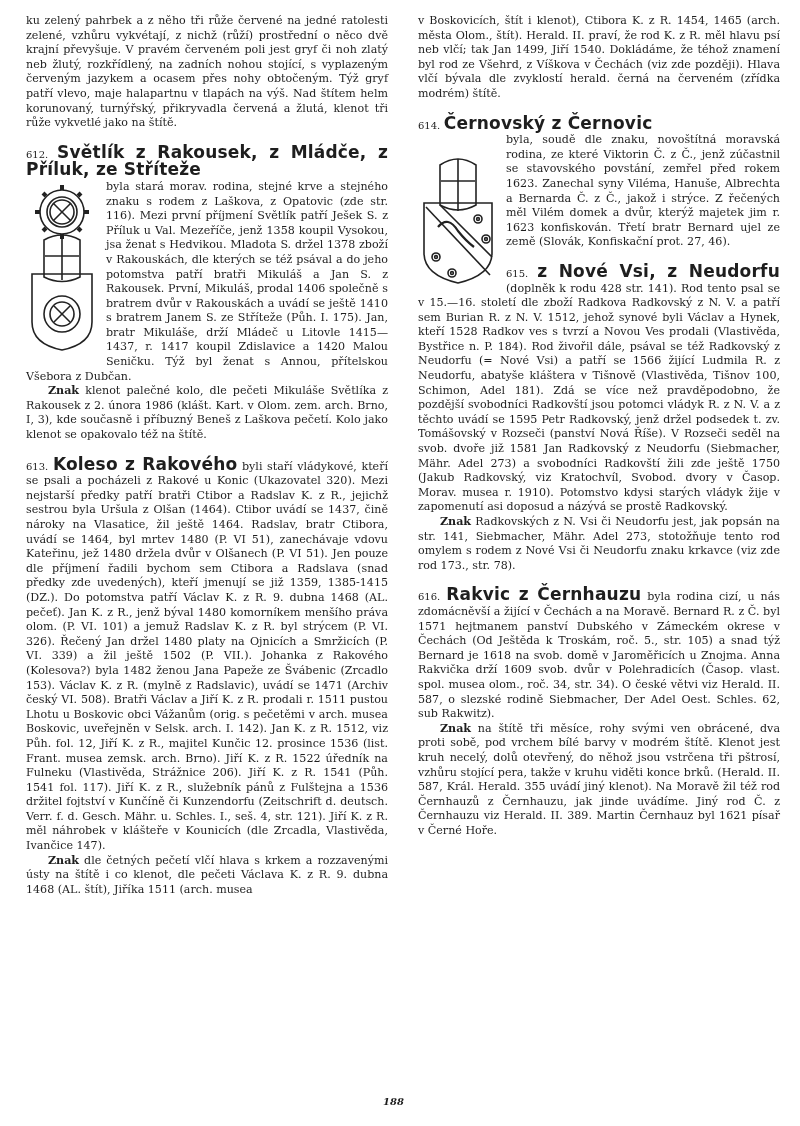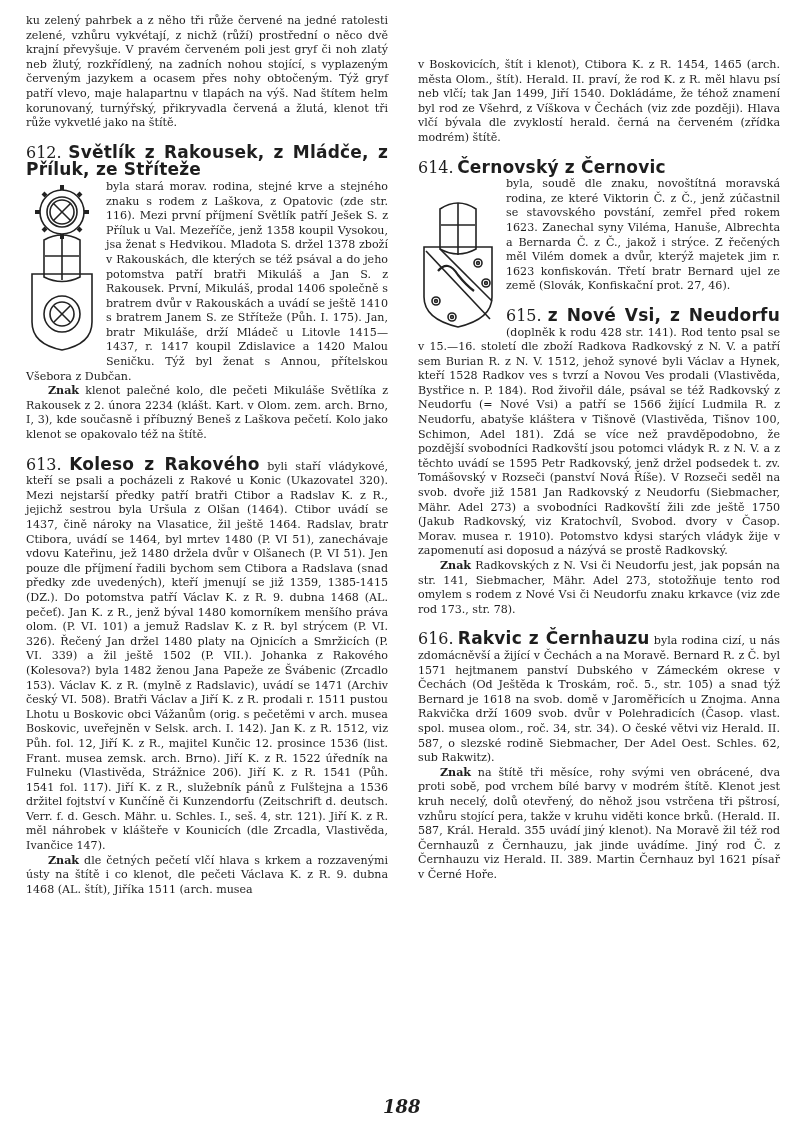--- a/index.html
+++ b/index.html
@@ -1,30 +1,30 @@
 <!DOCTYPE html>
 <html><head>
 <meta charset="utf-8">
 <style>
   html, body { margin:0; padding:0; background:#fff; }
   body { width:800px; height:1126px; position:relative; overflow:hidden;
          font-family:"DejaVu Serif","Liberation Serif",serif; color:#1e1e1e; }
   .col { position:absolute; top:14px; width:362px; font-size:11.1px; line-height:14.6px;
          text-align:justify; hyphens:auto; }
   .col.left { left:26px; }
-  .col.right { left:418px;margin-top:44px; }
+  .col.right { left:418px; }
   p { margin:0; }
   .indent { text-indent:22px; }
   .entry { margin-top:14px; }
-  .head-num { font-size:16px; }
+  .head-num { font-size:10px; }
   .head-name { font-family:"DejaVu Sans","Liberation Sans",sans-serif; font-weight:bold;
                font-size:17px; letter-spacing:0.2px; }
   .znak { font-weight:bold; }
   .crest { float:left; margin:2px 8px 2px 0; }
-  .page-num { position:absolute; left:383px; top:1096px; font-size:18px; font-weight:bold;
+  .page-num { position:absolute; left:383px; top:1096px; font-size:10px; font-weight:bold;
               font-style:italic; font-family:"DejaVu Serif",serif; }
 </style>
 </head>
 <body>
 
 <div class="col left">
   <p>ku zelený pahrbek a z něho tři růže červené na jedné ratolesti zelené, vzhůru vykvétají, z nichž (růží) prostřední o něco dvě krajní převyšuje. V pravém červeném poli jest gryf či noh zlatý neb žlutý, rozkřídlený, na zadních nohou stojící, s vyplazeným červeným jazykem a ocasem přes nohy obtočeným. Týž gryf patří vlevo, maje halapartnu v tlapách na výš. Nad štítem helm korunovaný, turnýřský, přikryvadla červená a žlutá, klenot tři růže vykvetlé jako na štítě.</p>
 
   <div class="entry">
     <p>
@@ -56,21 +56,21 @@
         <path d="M6 92 L66 92 L66 140 Q66 162 36 168 Q6 162 6 140 Z"></path>
         <g transform="translate(36,132)">
             <circle r="18"></circle>
             <circle r="12"></circle>
             <line x1="-8" y1="-8" x2="8" y2="8"></line>
             <line x1="8" y1="-8" x2="-8" y2="8"></line>
           </g>
       </svg>
     </span>
     <p>byla stará morav. rodina, stejné krve a stejného znaku s rodem z Laškova, z Opatovic (zde str. 116). Mezi první příjmení Světlík patří Ješek S. z Příluk u Val. Mezeříče, jenž 1358 koupil Vysokou, jsa ženat s Hedvikou. Mladota S. držel 1378 zboží v Rakouskách, dle kterých se též psával a do jeho potomstva patří bratři Mikuláš a Jan S. z Rakousek. První, Mikuláš, prodal 1406 společně s bratrem dvůr v Rakouskách a uvádí se ještě 1410 s bratrem Janem S. ze Stříteže (Půh. I. 175). Jan, bratr Mikuláše, drží Mládeč u Litovle 1415—1437, r. 1417 koupil Zdislavice a 1420 Malou Seničku. Týž byl ženat s Annou, přítelskou Všebora z Dubčan.</p>
-    <p class="indent"><span class="znak">Znak</span> <span>klenot palečné kolo, dle pečeti Mikuláše Světlíka z Rakousek z 2. února 2234 (klášt. Kart. v Olom. zem. arch. Brno, I, 3), kde současně i příbuzný Beneš z Laškova pečetí. Kolo jako klenot se opakovalo též na štítě.</span></p>
+    <p class="indent"><span class="znak">Znak</span> <span>klenot palečné kolo, dle pečeti Mikuláše Světlíka z Rakousek z 2. února 1986 (klášt. Kart. v Olom. zem. arch. Brno, I, 3), kde současně i příbuzný Beneš z Laškova pečetí. Kolo jako klenot se opakovalo též na štítě.</span></p>
   </div>
 
   <div class="entry">
     <p>
       <span class="head-num">613.</span>
       <span class="head-name">Koleso z Rakového</span>
       <span>byli staří vládykové, kteří se psali a pocházeli z Rakové u Konic (Ukazovatel 320). Mezi nejstarší předky patří bratři Ctibor a Radslav K. z R., jejichž sestrou byla Uršula z Olšan (1464). Ctibor uvádí se 1437, čině nároky na Vlasatice, žil ještě 1464. Radslav, bratr Ctibora, uvádí se 1464, byl mrtev 1480 (P. VI 51), zanechávaje vdovu Kateřinu, jež 1480 držela dvůr v Olšanech (P. VI 51). Jen pouze dle příjmení řadili bychom sem Ctibora a Radslava (snad předky zde uvedených), kteří jmenují se již 1359, 1385-1415 (DZ.). Do potomstva patří Václav K. z R. 9. dubna 1468 (AL. pečeť). Jan K. z R., jenž býval 1480 komorníkem menšího práva olom. (P. VI. 101) a jemuž Radslav K. z R. byl strýcem (P. VI. 326). Řečený Jan držel 1480 platy na Ojnicích a Smržicích (P. VI. 339) a žil ještě 1502 (P. VII.). Johanka z Rakového (Kolesova?) byla 1482 ženou Jana Papeže ze Švábenic (Zrcadlo 153). Václav K. z R. (mylně z Radslavic), uvádí se 1471 (Archiv český VI. 508). Bratři Václav a Jiří K. z R. prodali r. 1511 pustou Lhotu u Boskovic obci Vážanům (orig. s pečetěmi v arch. musea Boskovic, uveřejněn v Selsk. arch. I. 142). Jan K. z R. 1512, viz Půh. fol. 12, Jiří K. z R., majitel Kunčic 12. prosince 1536 (list. Frant. musea zemsk. arch. Brno). Jiří K. z R. 1522 úředník na Fulneku (Vlastivěda, Strážnice 206). Jiří K. z R. 1541 (Půh. 1541 fol. 117). Jiří K. z R., služebník pánů z Fulštejna a 1536 držitel fojtství v Kunčíně či Kunzendorfu (Zeitschrift d. deutsch. Verr. f. d. Gesch. Mähr. u. Schles. I., seš. 4, str. 121). Jiří K. z R. měl náhrobek v klášteře v Kounicích (dle Zrcadla, Vlastivěda, Ivančice 147).</span>
     </p>
     <p class="indent"><span class="znak">Znak</span> <span>dle četných pečetí vlčí hlava s krkem a rozzavenými ústy na štítě i co klenot, dle pečeti Václava K. z R. 9. dubna 1468 (AL. štít), Jiříka 1511 (arch. musea</span></p>
   </div>

